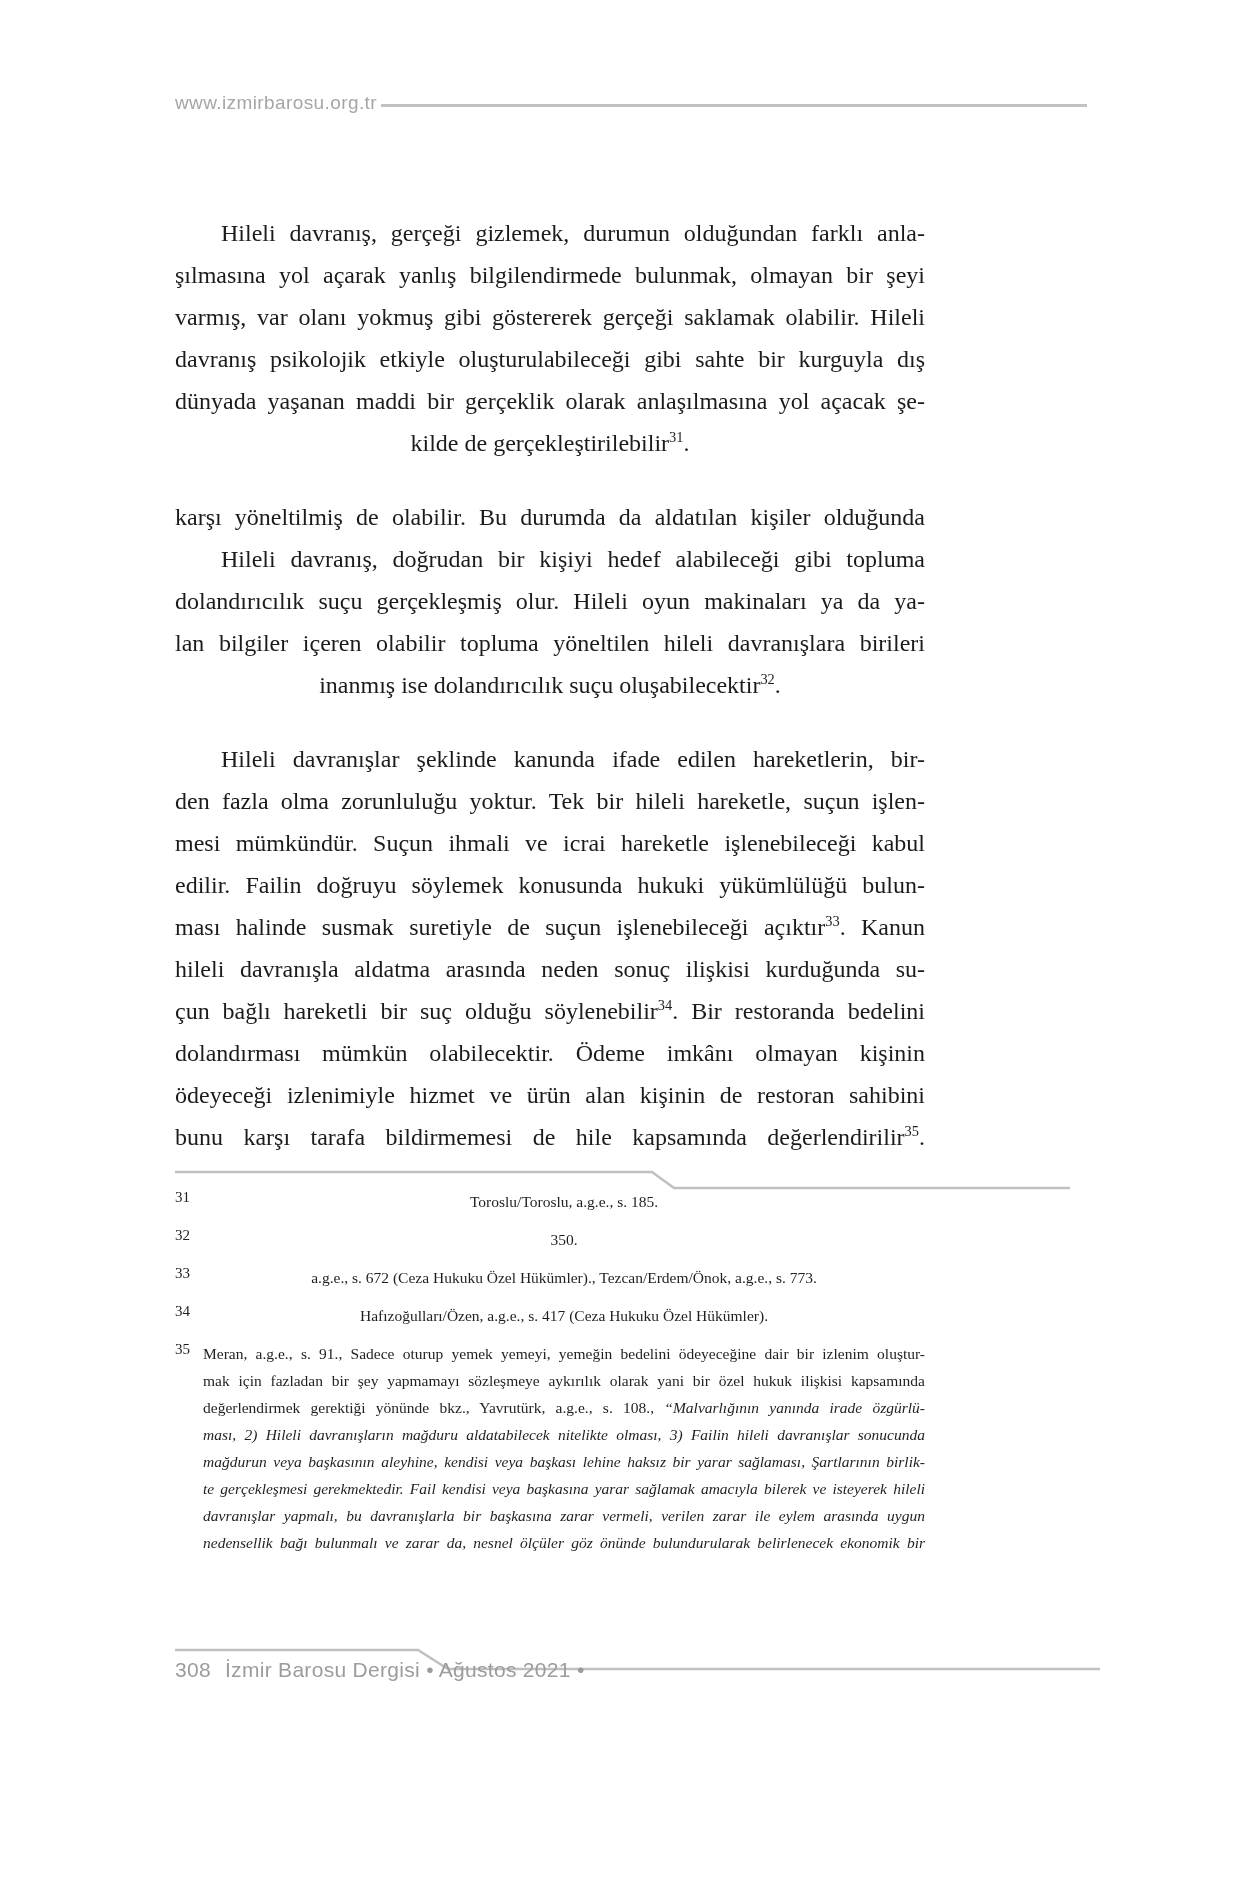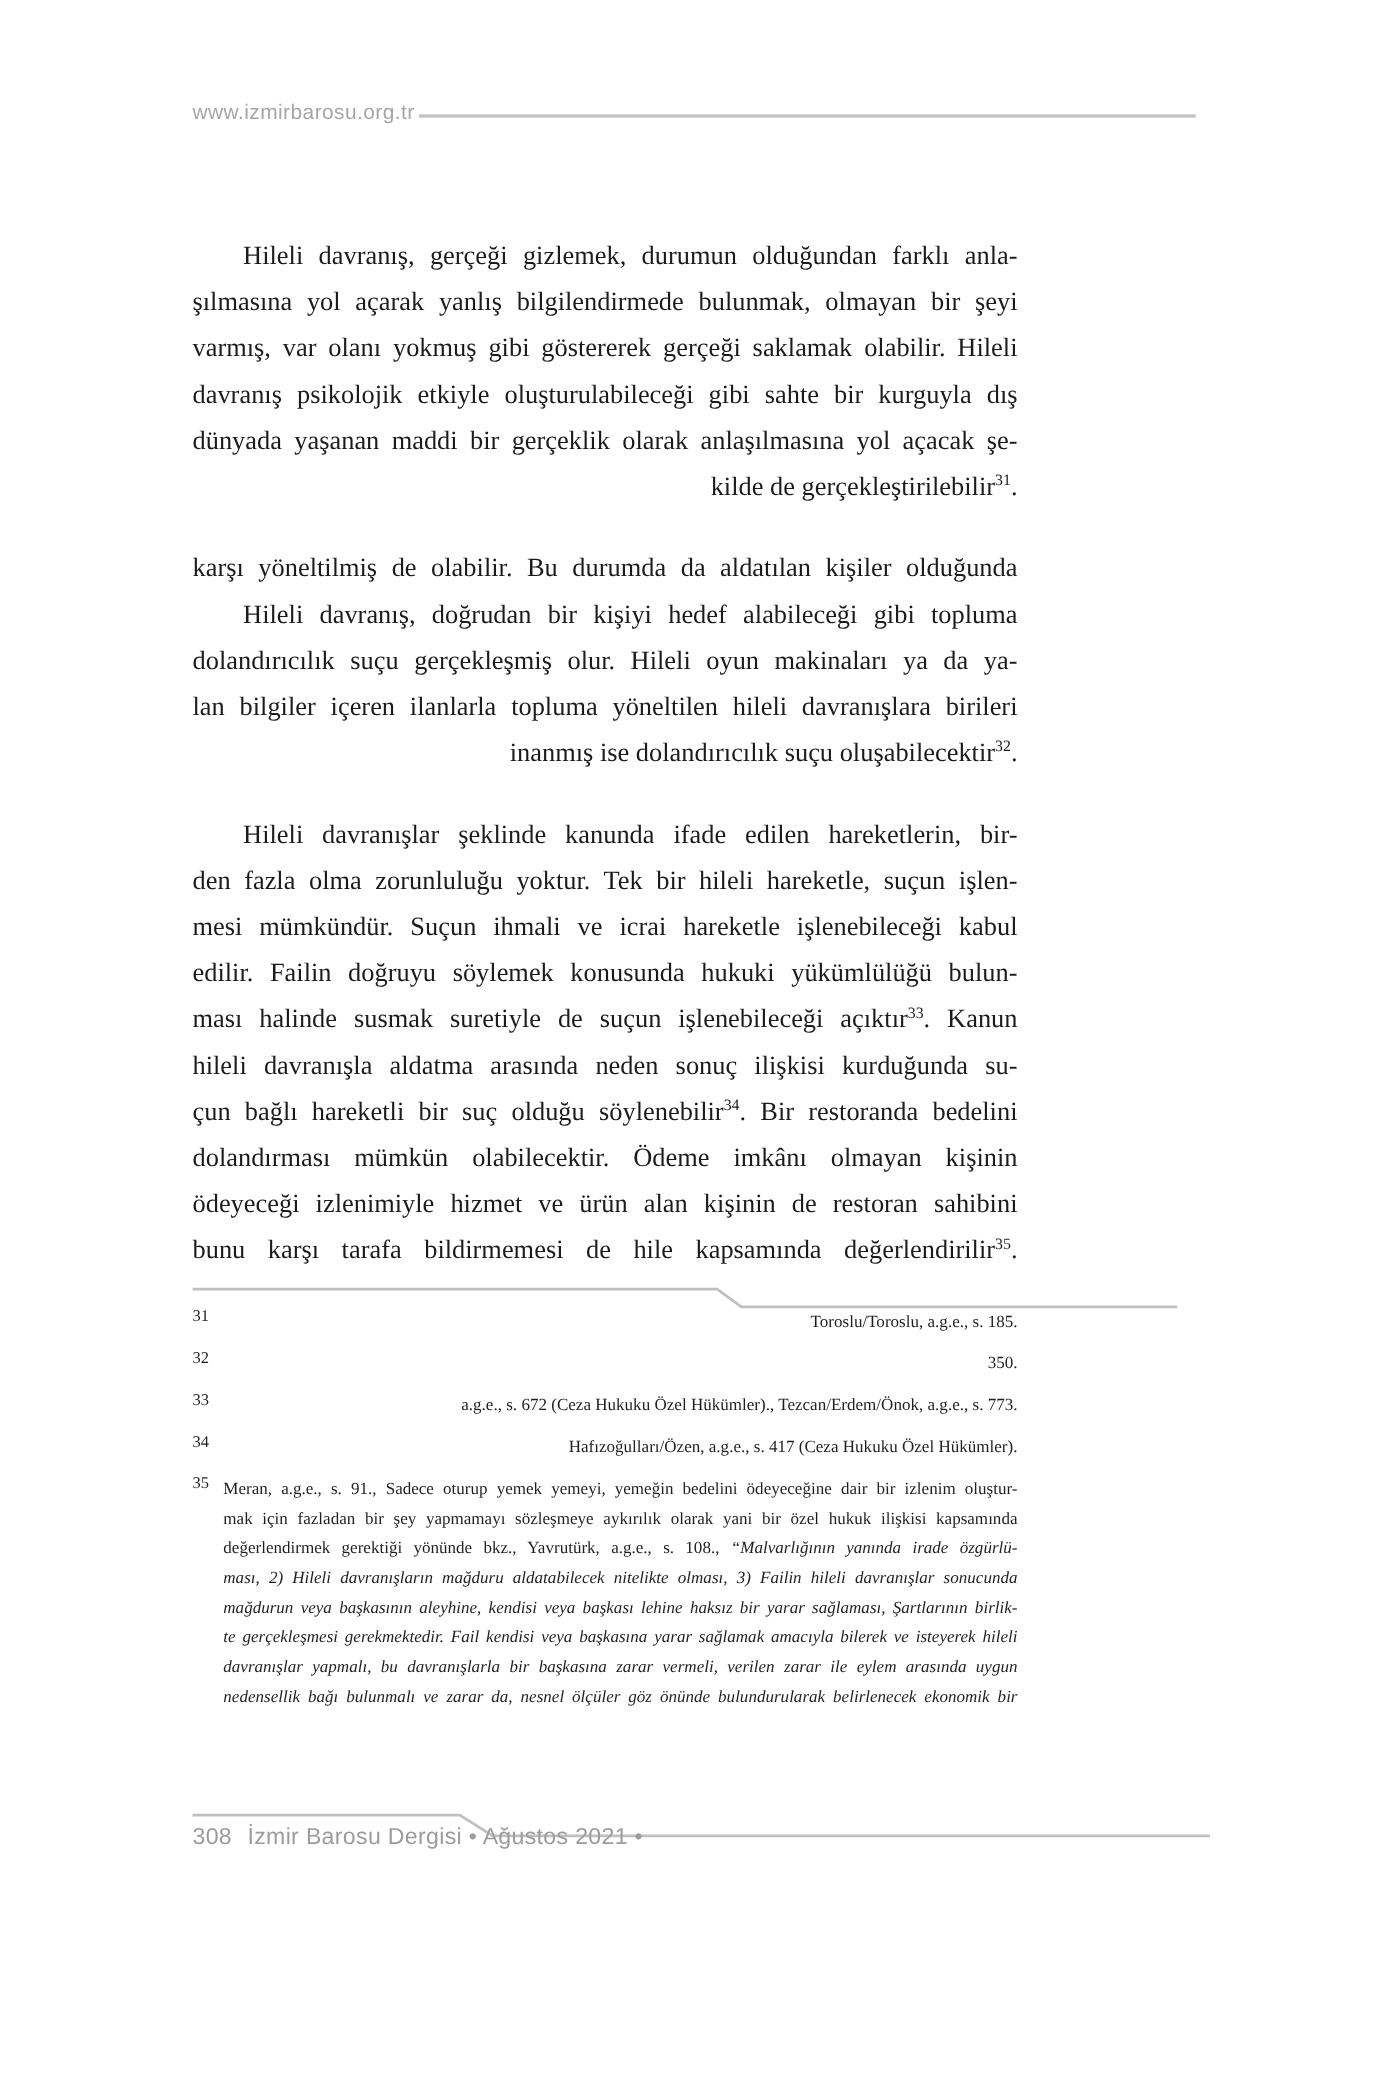--- a/index.html
+++ b/index.html
@@ -9,21 +9,21 @@
   
   .header{position:absolute;left:175px;top:92px;width:912px;display:flex;align-items:center;}
   .header-url{font-family:"Liberation Sans","DejaVu Sans",sans-serif;font-size:19px;
     color:#a6a6a6;letter-spacing:0.4px;white-space:nowrap;}
   .header-rule{flex:1;height:2.5px;background:#c2c2c2;margin-left:4px;margin-top:5px;}
 
   
   .body-col{position:absolute;left:175px;top:212px;width:750px;color:#1b1b1b;
     font-size:24px;line-height:42px;}
   .para{margin:0 0 32px 0;}
-  .line{text-align:right;white-space:normal;}
+  .line{text-align:center;white-space:normal;}
   .line.j{text-align:justify;text-align-last:justify;}
   .line.ind{text-indent:46px;}
   sup{font-size:60%;line-height:0;vertical-align:super;}
 
   
   .rule-svg{position:absolute;left:0;pointer-events:none;}
 
   
   .fn-col{position:absolute;left:175px;top:1188px;width:750px;color:#1f1f1f;
     font-size:15.5px;line-height:27px;}
@@ -52,21 +52,21 @@
         <div class="line j">şılmasına yol açarak yanlış bilgilendirmede bulunmak, olmayan bir şeyi</div>
         <div class="line j">varmış, var olanı yokmuş gibi göstererek gerçeği saklamak olabilir. Hileli</div>
         <div class="line j">davranış psikolojik etkiyle oluşturulabileceği gibi sahte bir kurguyla dış</div>
         <div class="line j">dünyada yaşanan maddi bir gerçeklik olarak anlaşılmasına yol açacak şe-</div>
         <div class="line">kilde de gerçekleştirilebilir<sup>31</sup>.</div>
       </div>
       <div class="para">
         <div class="line j">karşı yöneltilmiş de olabilir. Bu durumda da aldatılan kişiler olduğunda</div>
         <div class="line j ind">Hileli davranış, doğrudan bir kişiyi hedef alabileceği gibi topluma</div>
         <div class="line j">dolandırıcılık suçu gerçekleşmiş olur. Hileli oyun makinaları ya da ya-</div>
-        <div class="line j">lan bilgiler içeren ilanlarla topluma yöneltilen hileli davranışlara birileri</div>
+        <div class="line j">lan bilgiler içeren olabilir topluma yöneltilen hileli davranışlara birileri</div>
         <div class="line">inanmış ise dolandırıcılık suçu oluşabilecektir<sup>32</sup>.</div>
       </div>
       <div class="para">
         <div class="line j ind">Hileli davranışlar şeklinde kanunda ifade edilen hareketlerin, bir-</div>
         <div class="line j">den fazla olma zorunluluğu yoktur. Tek bir hileli hareketle, suçun işlen-</div>
         <div class="line j">mesi mümkündür. Suçun ihmali ve icrai hareketle işlenebileceği kabul</div>
         <div class="line j">edilir. Failin doğruyu söylemek konusunda hukuki yükümlülüğü bulun-</div>
         <div class="line j">ması halinde susmak suretiyle de suçun işlenebileceği açıktır<sup>33</sup>. Kanun</div>
         <div class="line j">hileli davranışla aldatma arasında neden sonuç ilişkisi kurduğunda su-</div>
         <div class="line j">çun bağlı hareketli bir suç olduğu söylenebilir<sup>34</sup>. Bir restoranda bedelini</div>

